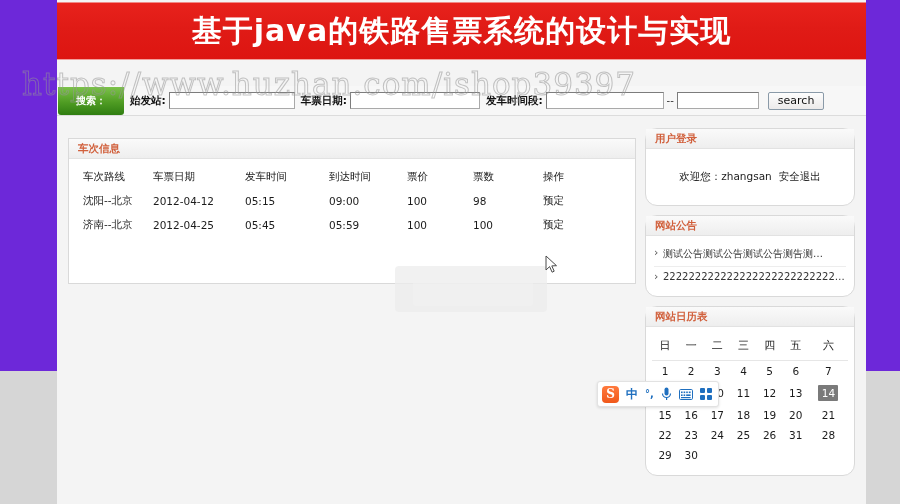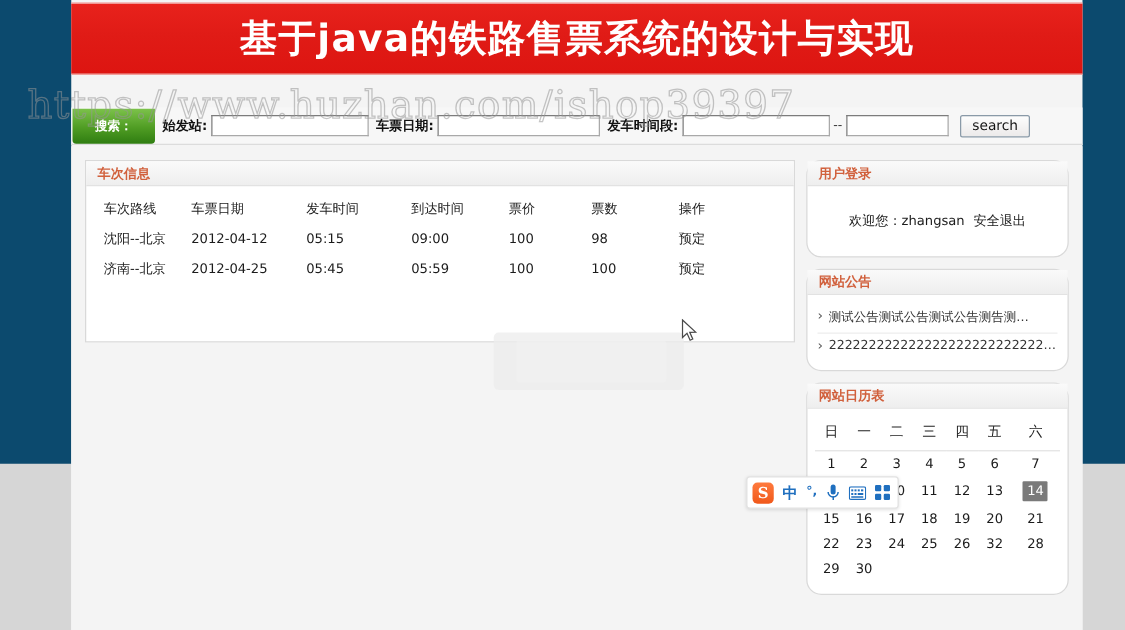--- a/index.html
+++ b/index.html
@@ -5,21 +5,21 @@
   * { box-sizing: border-box; margin: 0; padding: 0; }
   html, body {
     width: 900px; height: 504px;
     font-family: "DejaVu Sans", "Liberation Sans", sans-serif;
     background: #d6d6d6;
     overflow: hidden;
   }
   #screen {
     position: relative;
     width: 900px; height: 371px;
-    background: #0c4a6e;
+    background: #6d28d9;
   }
   
   #page {
     position: absolute;
     left: 57px; top: 0; width: 809px; height: 504px;
     background: #f4f4f4;
   }
   
   .banner {
     position: absolute; left: 0; top: 2px; width: 809px; height: 58px;
@@ -124,21 +124,21 @@
     padding-left: 9px;
   }
   .panel-head .ttl {
     color: #d1603c;
     font-size: 10.5px;
     font-weight: bold;
     white-space: nowrap;
   }
   
   .main-card {
-    position: absolute; left: 11px; top: 11px; width: 568px; height: 146px;
+    position: absolute; left: 11px; top: 21px; width: 568px; height: 146px;
   }
   table.trains {
     width: 100%;
     border-collapse: collapse;
     margin-top: 6px;
   }
   table.trains th, table.trains td {
     font-size: 10.5px;
     color: #1b1b1b;
     text-align: left;
@@ -390,21 +390,21 @@
                   <td>19</td>
                   <td>20</td>
                   <td>21</td>
                 </tr>
                 <tr>
                   <td>22</td>
                   <td>23</td>
                   <td>24</td>
                   <td>25</td>
                   <td>26</td>
-                  <td>32</td>
+                  <td>31</td>
                   <td>28</td>
                 </tr>
                 <tr>
                   <td>29</td>
                   <td>30</td>
                   <td></td>
                   <td></td>
                   <td></td>
                   <td></td>
                   <td></td>

